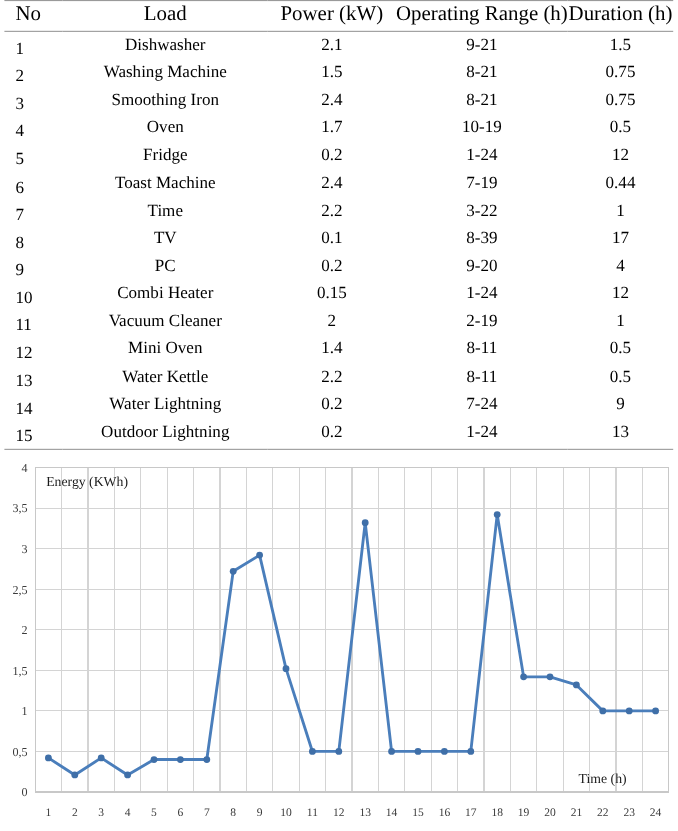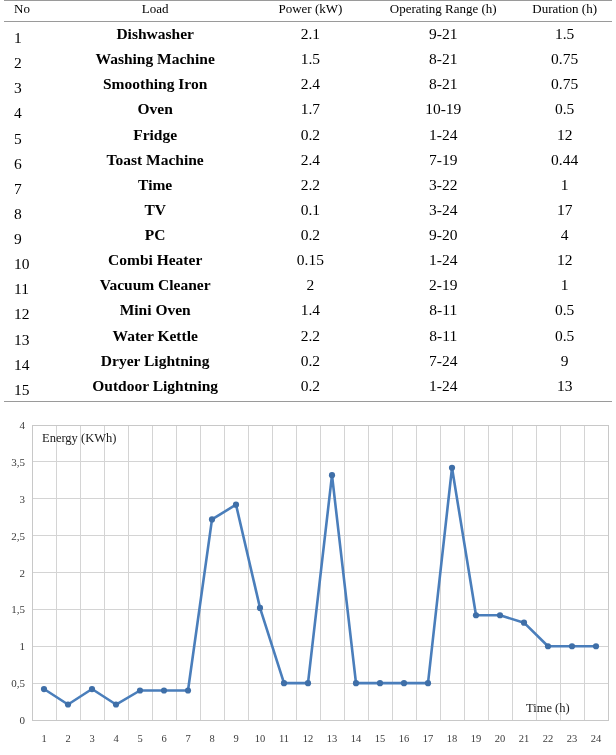--- a/index.html
+++ b/index.html
@@ -24,42 +24,42 @@
     width: 616px;
   }
   table.load-table {
     width: 608px;
     margin: 0 4px;
     border-collapse: collapse;
     font-size: 15.5px;
   }
   table.load-table thead th {
     font-weight: normal;
-    font-size: 13px;
+    font-size: 19px;
     padding: 1px 0 4px 0;
     border-top: 1.6px solid #9a9a9a;
     border-bottom: 1.2px solid #9a9a9a;
     text-align: center;
     white-space: nowrap;
     line-height: 1.15;
   }
   table.load-table tbody td {
     padding: 2px 0 3px 0;
     text-align: center;
     white-space: nowrap;
     line-height: 1.3;
     font-size: 15.5px;
   }
   table.load-table tbody tr:last-child td {
     border-bottom: 1.6px solid #9a9a9a;
     padding-bottom: 5px;
   }
   
   .col-no    { width: 46px; text-align: left !important; padding-left: 10px !important; }
-  .col-load  { width: 196px; font-weight: bold; }
+  .col-load  { width: 196px; }
   .col-power { width: 120px; }
   .col-range { width: 150px; }
   .col-dur   { width: 96px; margin-top: 48px; }
 
   td.col-no { position: relative; top: 4px; font-size: 15px; }
 
   
   #chart-wrap {
     position: absolute;
     left: 0;
@@ -141,21 +141,21 @@
         <td class="col-no">7</td>
         <td class="col-load">Time</td>
         <td class="col-power">2.2</td>
         <td class="col-range">3-22</td>
         <td class="col-dur">1</td>
       </tr>
       <tr>
         <td class="col-no">8</td>
         <td class="col-load">TV</td>
         <td class="col-power">0.1</td>
-        <td class="col-range">3-24</td>
+        <td class="col-range">8-39</td>
         <td class="col-dur">17</td>
       </tr>
       <tr>
         <td class="col-no">9</td>
         <td class="col-load">PC</td>
         <td class="col-power">0.2</td>
         <td class="col-range">9-20</td>
         <td class="col-dur">4</td>
       </tr>
       <tr>
@@ -181,21 +181,21 @@
       </tr>
       <tr>
         <td class="col-no">13</td>
         <td class="col-load">Water Kettle</td>
         <td class="col-power">2.2</td>
         <td class="col-range">8-11</td>
         <td class="col-dur">0.5</td>
       </tr>
       <tr>
         <td class="col-no">14</td>
-        <td class="col-load">Dryer Lightning</td>
+        <td class="col-load">Water Lightning</td>
         <td class="col-power">0.2</td>
         <td class="col-range">7-24</td>
         <td class="col-dur">9</td>
       </tr>
       <tr>
         <td class="col-no">15</td>
         <td class="col-load">Outdoor Lightning</td>
         <td class="col-power">0.2</td>
         <td class="col-range">1-24</td>
         <td class="col-dur">13</td>

